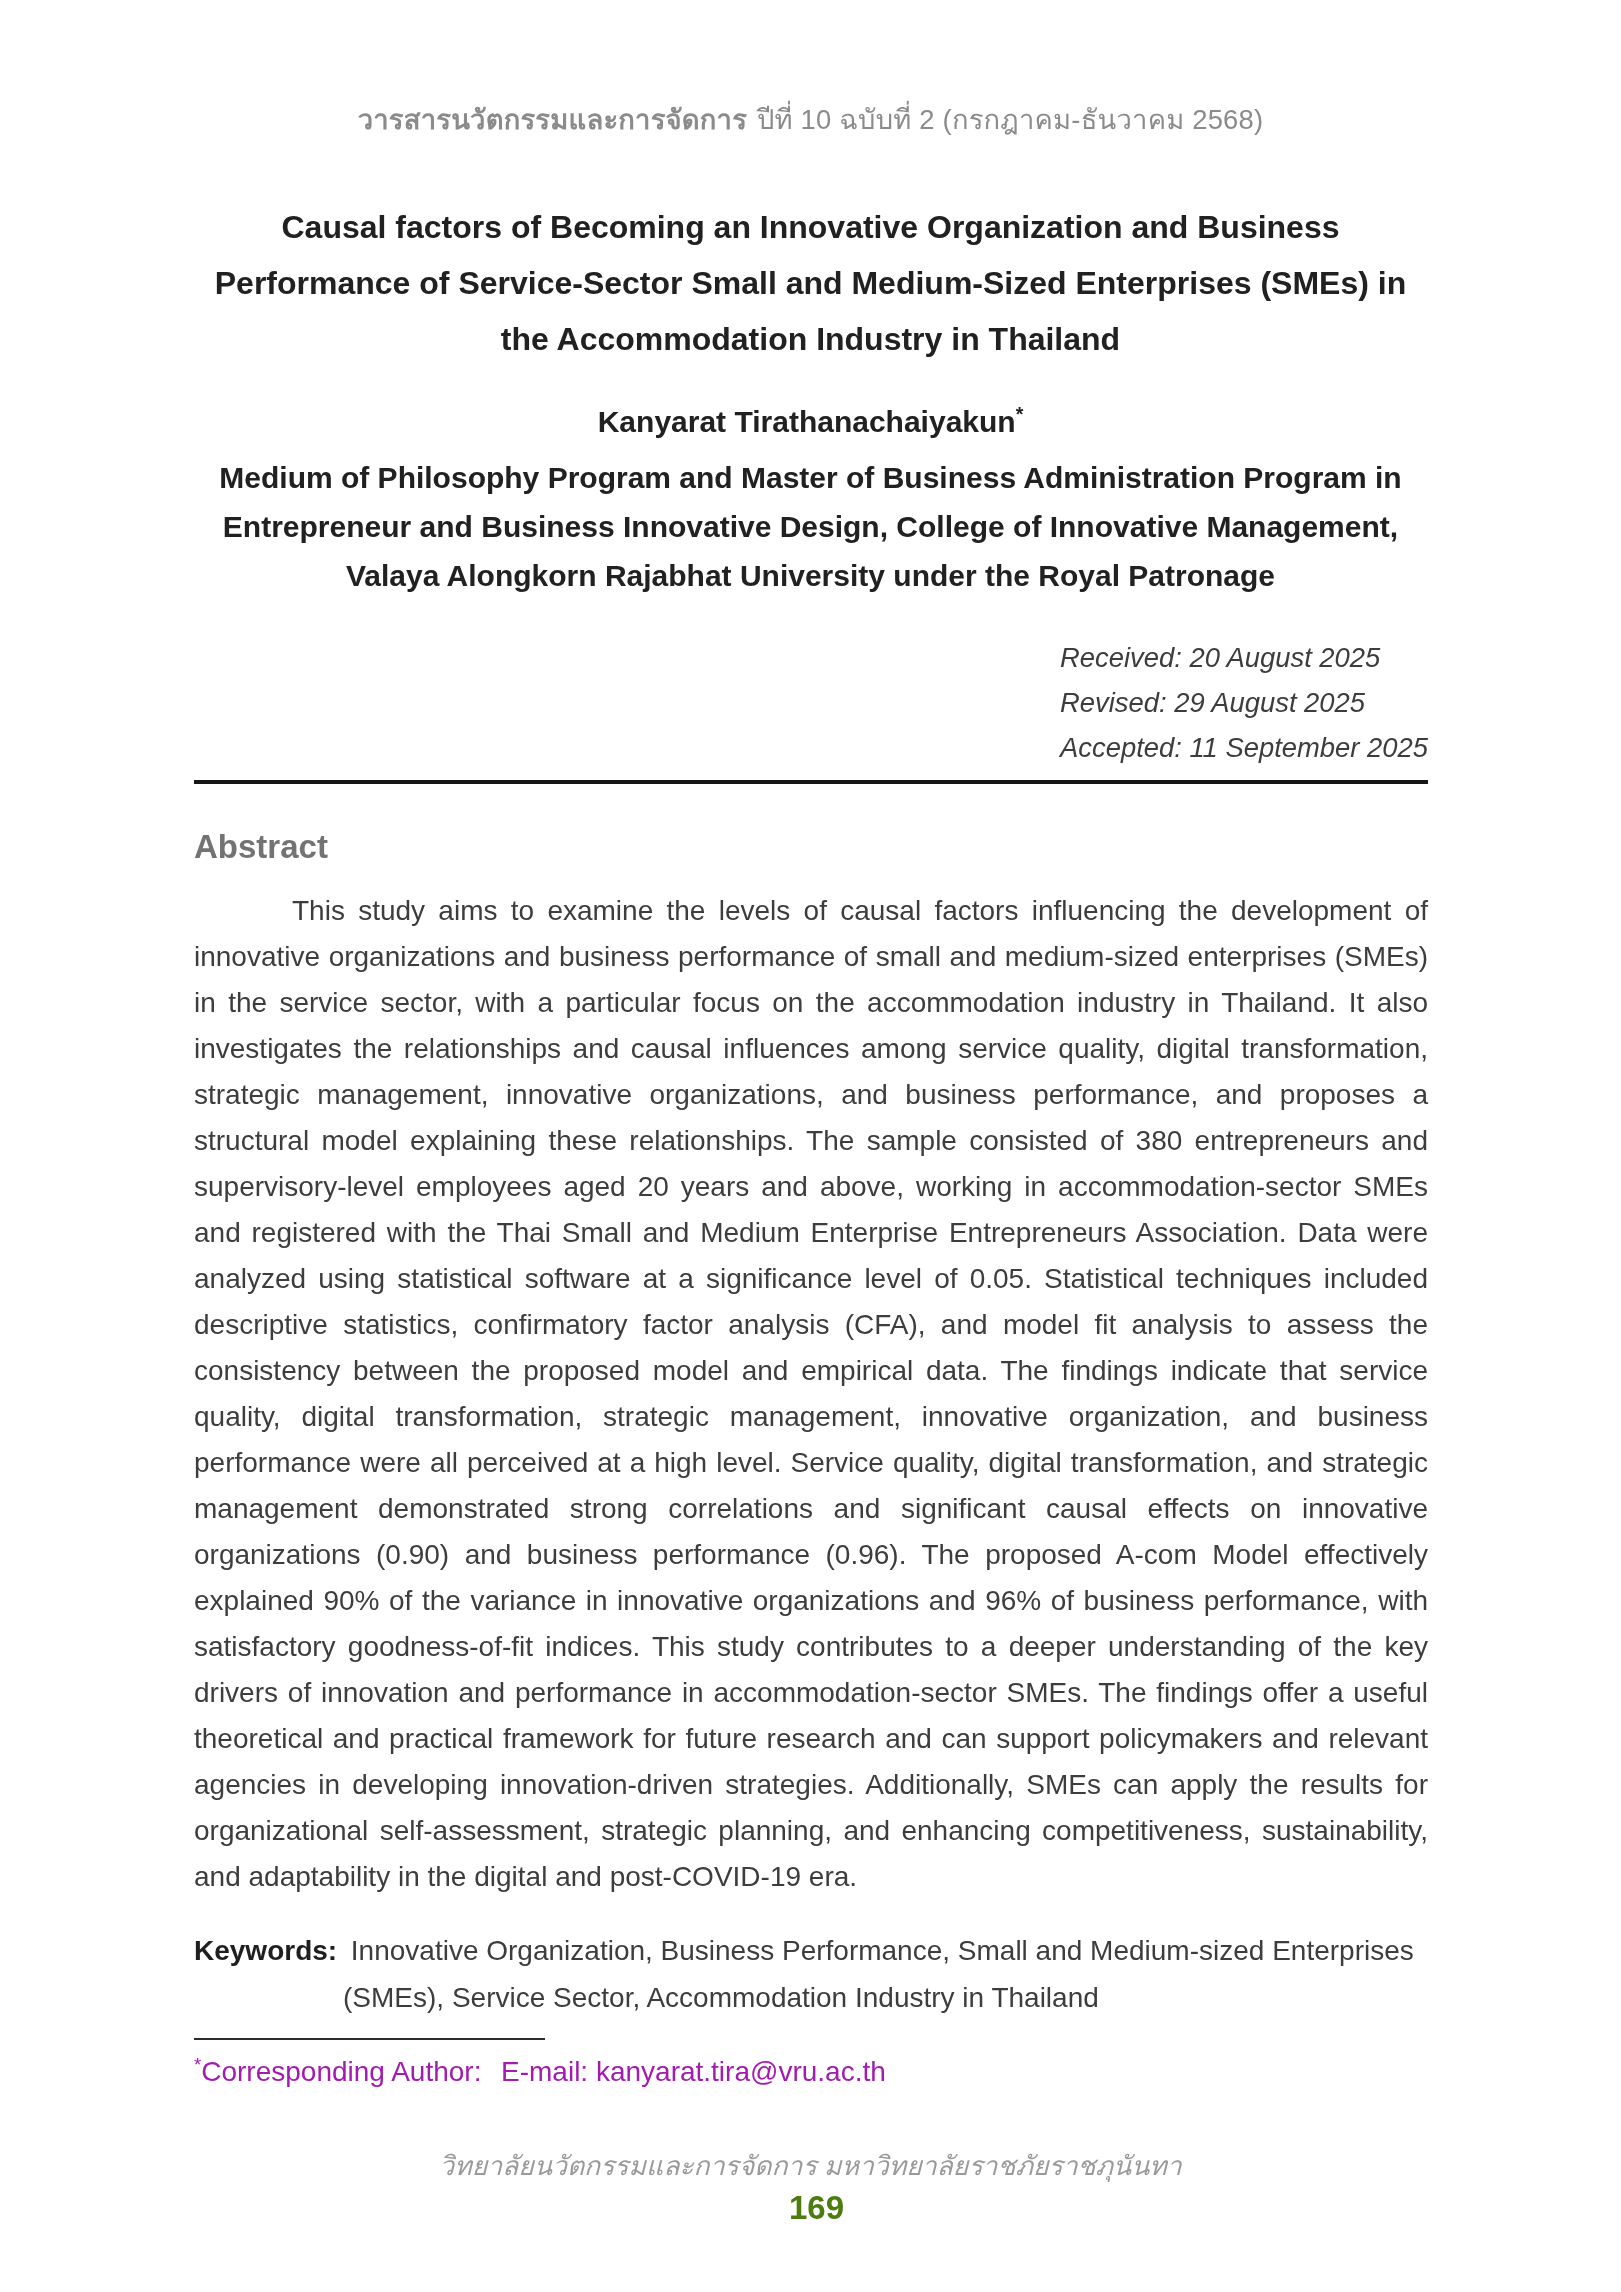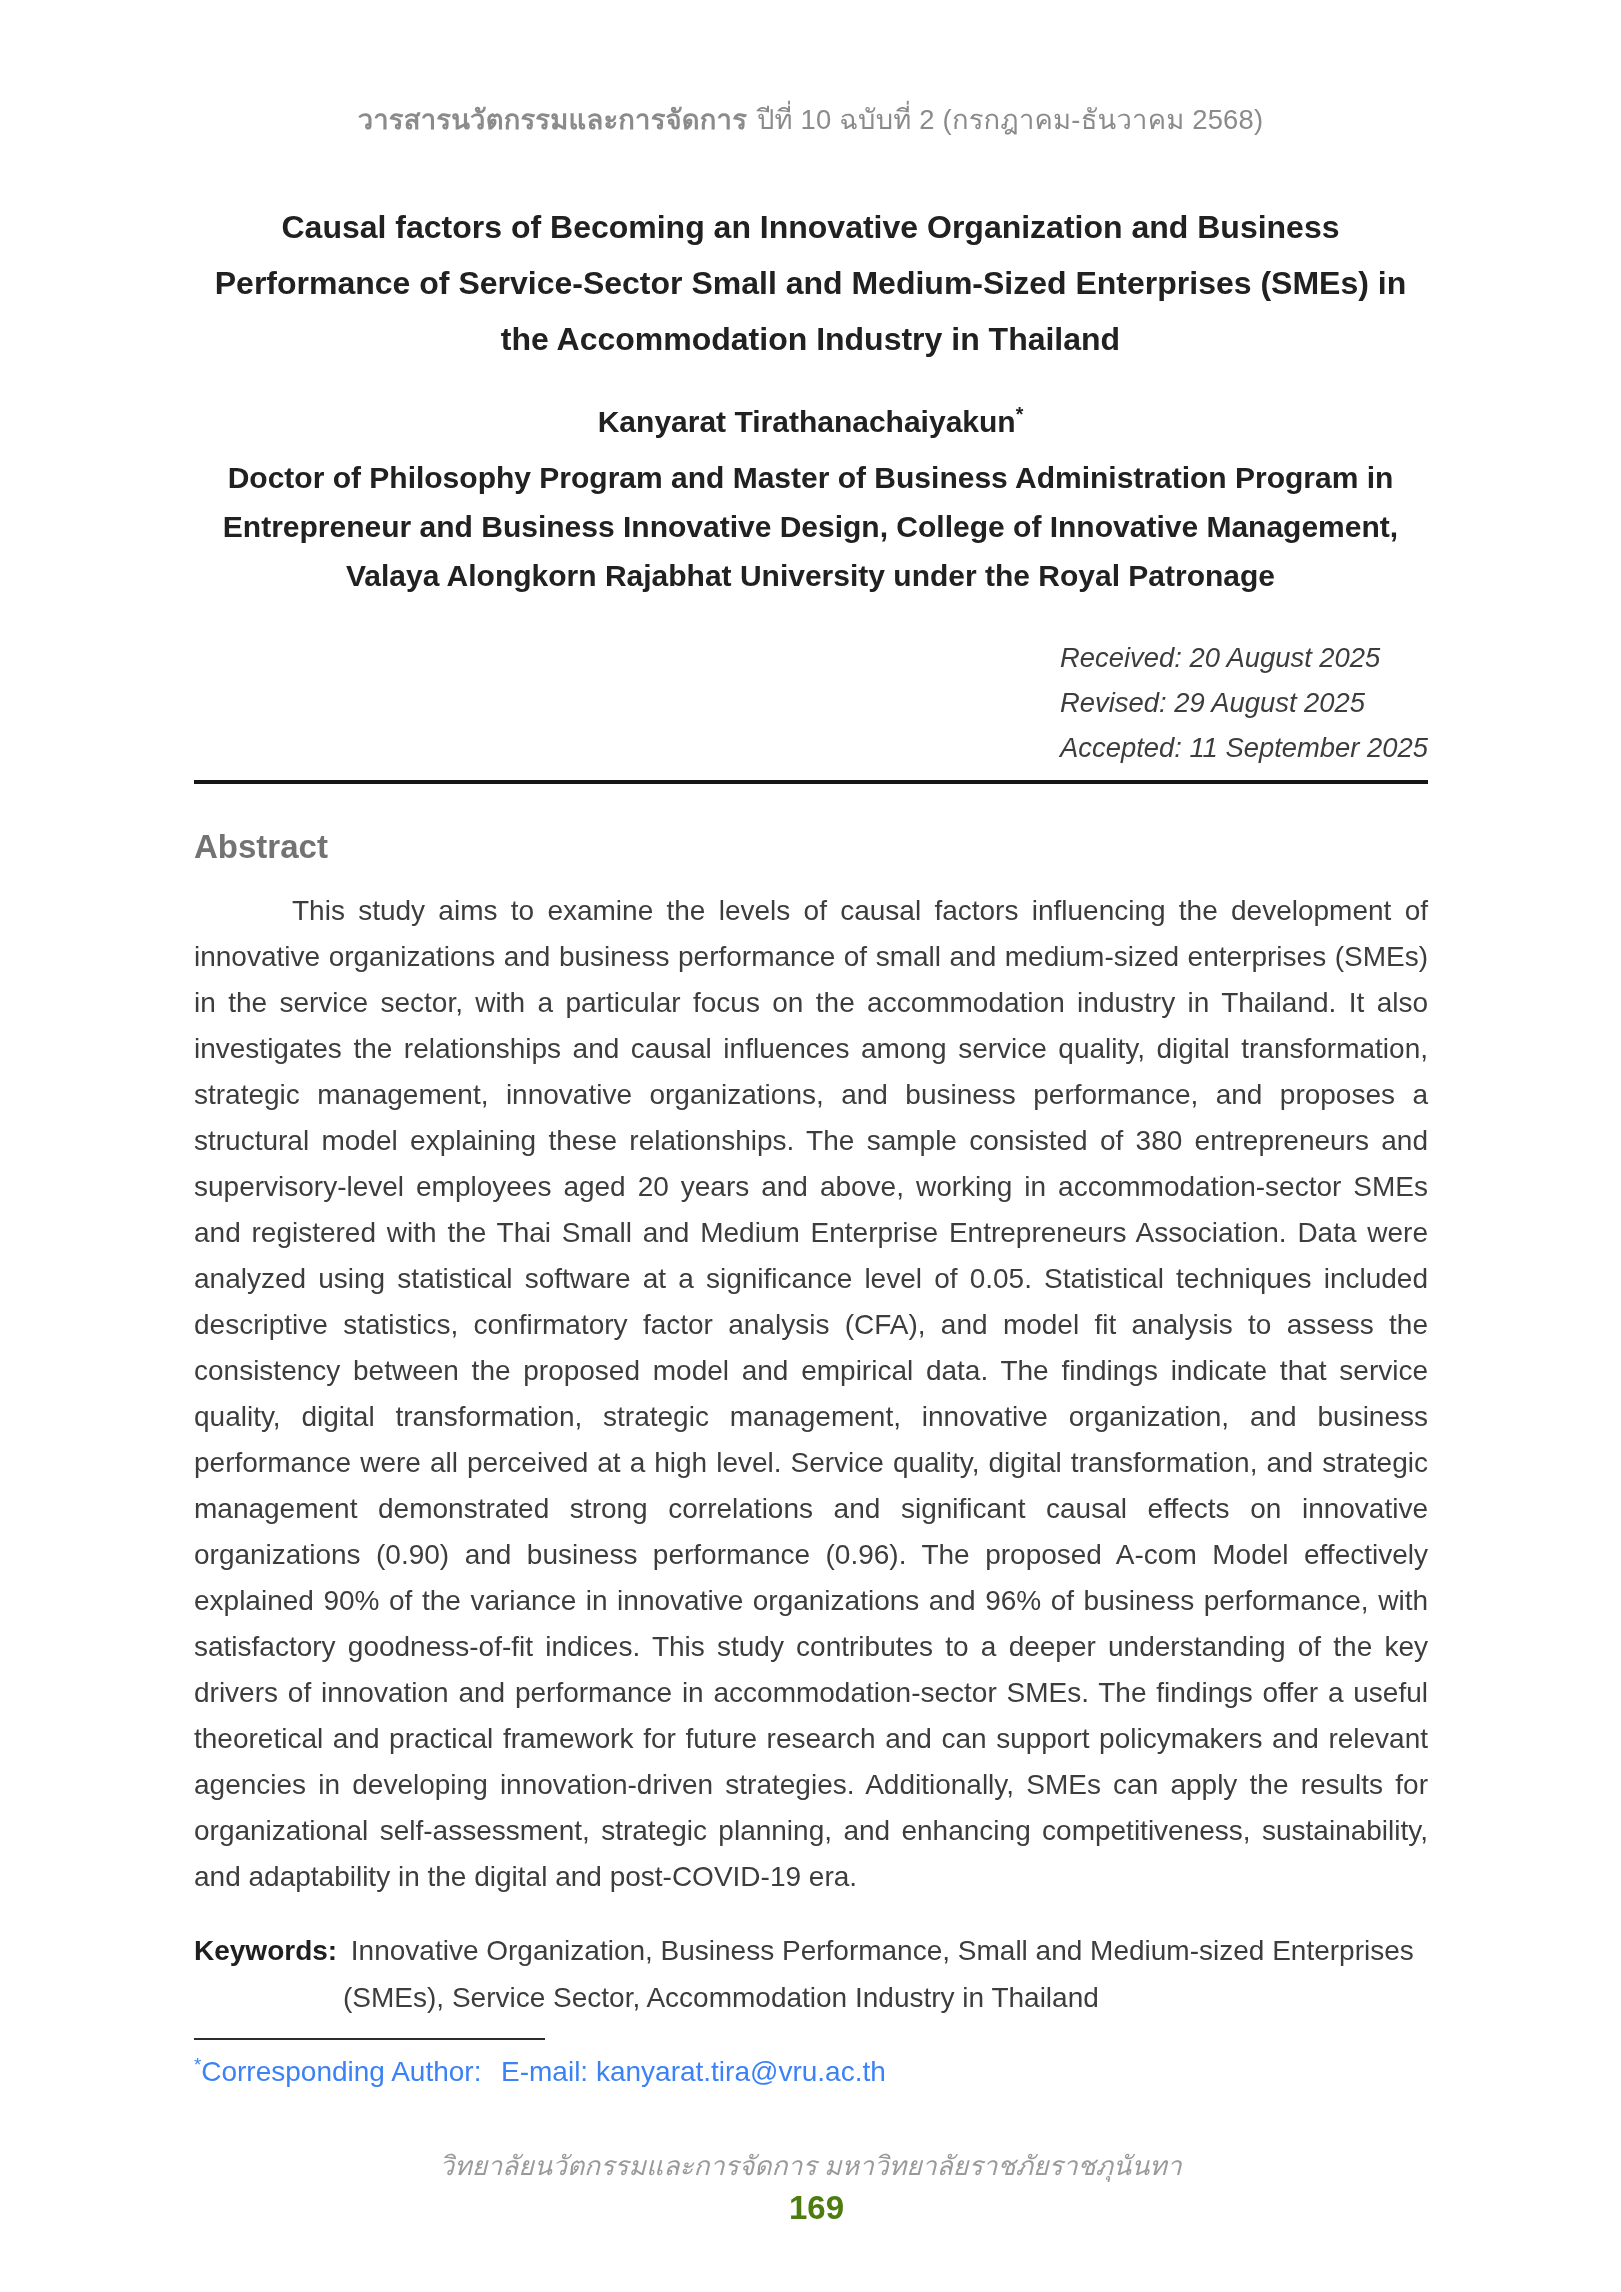--- a/index.html
+++ b/index.html
@@ -97,21 +97,21 @@
   .footnote-rule {
     position: absolute;
     top: 2038px; left: 194px;
     width: 351px; height: 2px;
     background: #2c2c2c;
   }
   .footnote {
     position: absolute;
     top: 2056px; left: 194px;
     font-size: 28px;
-    color: #3b82f6;
+    color: #a21caf;
   }
   .footnote sup { font-size: 18.6px; vertical-align: super; line-height: 0; }
   .footnote .femail { margin-left: 11.8px; }
   .institution-footer {
     position: absolute;
     top: 2145px; left: 0; right: 0;
     text-align: center;
     font-style: italic;
     font-size: 26.5px;
     color: #9a9a9a;
@@ -138,21 +138,21 @@
     <div class="tline">Causal factors of Becoming an Innovative Organization and Business</div>
     <div class="tline">Performance of Service-Sector Small and Medium-Sized Enterprises (SMEs) in</div>
     <div class="tline">the Accommodation Industry in Thailand</div>
   </div>
 
   <div class="author-line">
     <span>Kanyarat Tirathanachaiyakun</span><sup>*</sup>
   </div>
 
   <div class="affiliation">
-    <div class="aline">Doctor of Philosophy Program and Master of Business Administration Program in</div>
+    <div class="aline">Medium of Philosophy Program and Master of Business Administration Program in</div>
     <div class="aline">Entrepreneur and Business Innovative Design, College of Innovative Management,</div>
     <div class="aline">Valaya Alongkorn Rajabhat University under the Royal Patronage</div>
   </div>
 
   <div class="dates">
     <div>Received: 20 August 2025</div>
     <div>Revised: 29 August 2025</div>
     <div>Accepted: 11 September 2025</div>
   </div>
 

